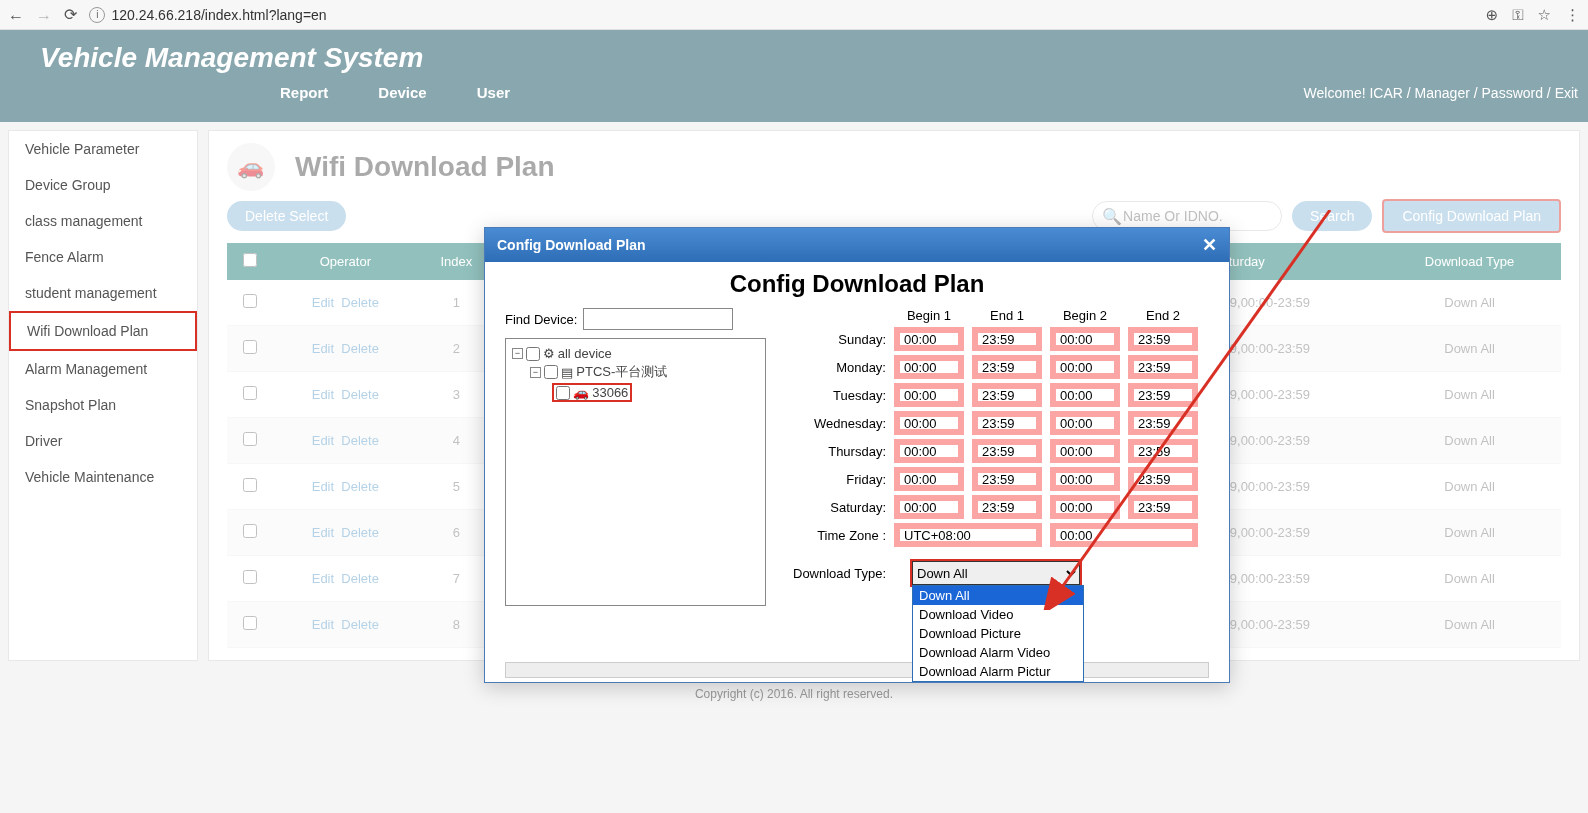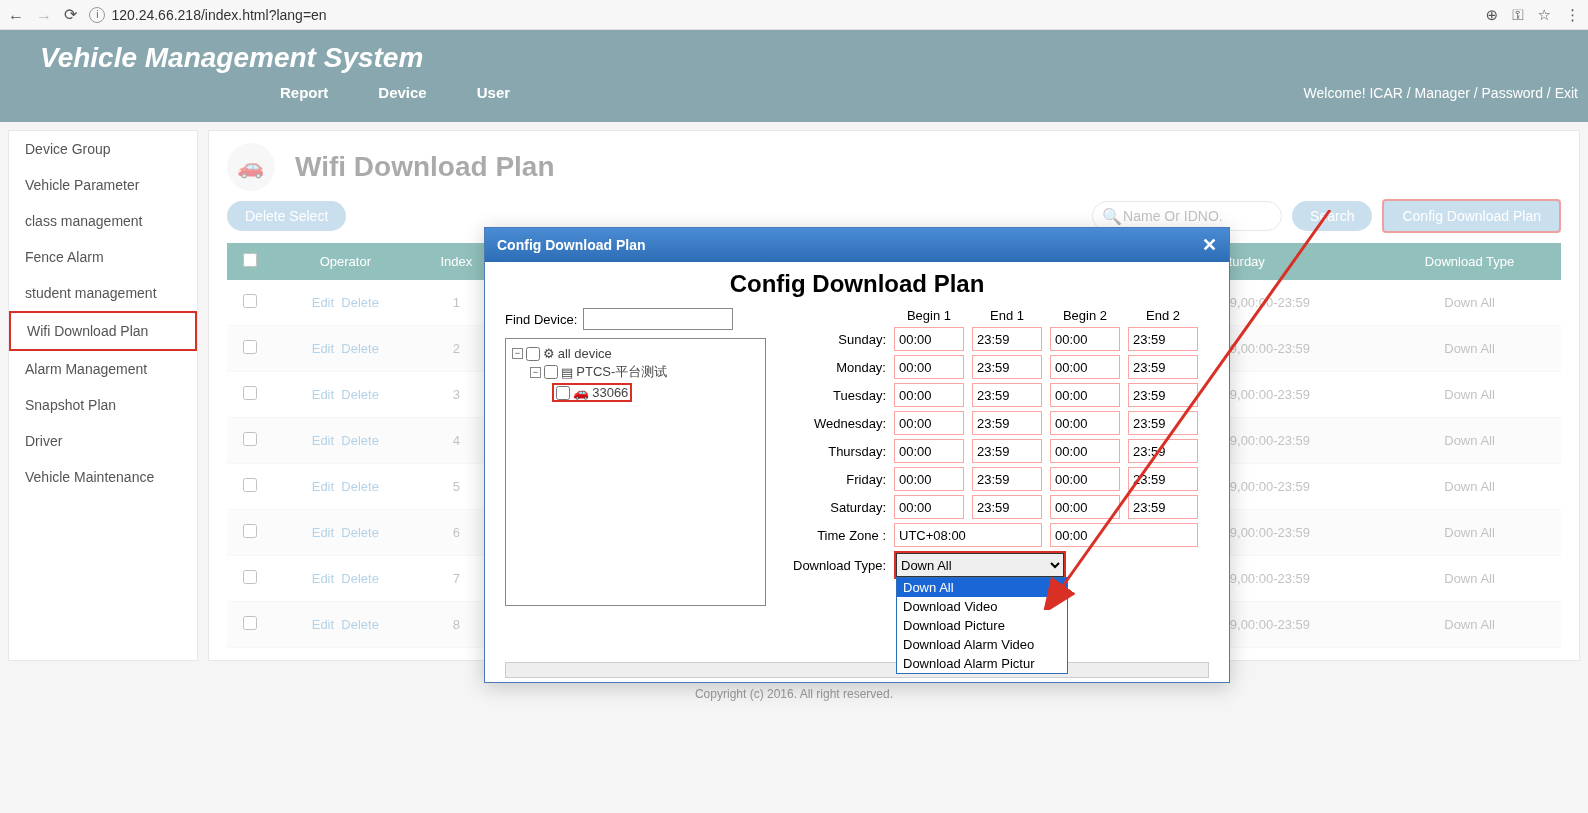--- a/index.html
+++ b/index.html
@@ -65,23 +65,23 @@
 .tree { border: 1px solid #888; height: 268px; padding: 6px; font-size: 13px; color: #444; }
 .tree-row { display: flex; align-items: center; gap: 3px; padding: 1px 0; }
 .tree .indent1 { padding-left: 18px; }
 .tree .indent2 { padding-left: 40px; }
 .tree .hl { border: 2px solid #d93025; display: inline-flex; align-items: center; gap: 3px; padding: 0 2px; }
 .tbox { display:inline-block; width:11px; height:11px; border:1px solid #888; font-size:9px; line-height:9px; text-align:center; }
 .dlg-right { flex: 1; font-size: 13px; }
 .sched-head { display: grid; grid-template-columns: 100px 70px 70px 70px 70px; gap: 8px; text-align: center; margin-bottom: 4px; }
 .sched-row { display: grid; grid-template-columns: 100px 70px 70px 70px 70px; gap: 8px; align-items: center; margin-bottom: 4px; }
 .sched-row label { text-align: right; }
-.tin { border: 1px solid #fca5a5; height: 24px; padding: 0 4px; font-size: 13px; width: 100%; }
+.tin { border: 6px solid #fca5a5; height: 24px; padding: 0 4px; font-size: 13px; width: 100%; }
 .tz-row { display: grid; grid-template-columns: 100px 148px 148px; gap: 8px; align-items: center; margin-top: 4px; }
-.dt-row { display: grid; grid-template-columns: 100px 172px; gap: 8px; align-items: center; margin-top: 4px; }
+.dt-row { display: grid; grid-template-columns: 100px 172px; gap: 24px; align-items: center; margin-top: 12px; }
 .dt-row select { border: 1px solid #333; height: 24px; width: 100%; font-size: 13px; }
 .dt-wrap { position: relative; border: 2px solid #d93025; }
 .dropdown { position: absolute; top: 24px; left: 0; width: 172px; border: 1px solid #2d6db5; background: #fff; z-index: 20; }
 .dropdown div { padding: 2px 6px; font-size: 13px; cursor: pointer; }
 .dropdown div.sel { background: #1a66d6; color: #fff; }
 .hscroll { height: 16px; background: #eee; margin-top: auto; border: 1px solid #ccc; }
 
 
 .arrow { position: absolute; z-index: 30; pointer-events:none; }
 
@@ -119,22 +119,22 @@
       <span>ICAR</span> /
       <span>Manager</span> /
       <span>Password</span> /
       <span>Exit</span>
     </div>
   </div>
 </div>
 
 <div class="content">
   <div class="sidebar" id="sidebar">
+      <div class="sidebar-item">Vehicle Parameter</div>
       <div class="sidebar-item">Device Group</div>
-      <div class="sidebar-item">Vehicle Parameter</div>
       <div class="sidebar-item">class management</div>
       <div class="sidebar-item">Fence Alarm</div>
       <div class="sidebar-item">student management</div>
       <div class="sidebar-item active">Wifi Download Plan</div>
       <div class="sidebar-item">Alarm Management</div>
       <div class="sidebar-item">Snapshot Plan</div>
       <div class="sidebar-item">Driver</div>
       <div class="sidebar-item">Vehicle Maintenance</div>
     </div>
 

